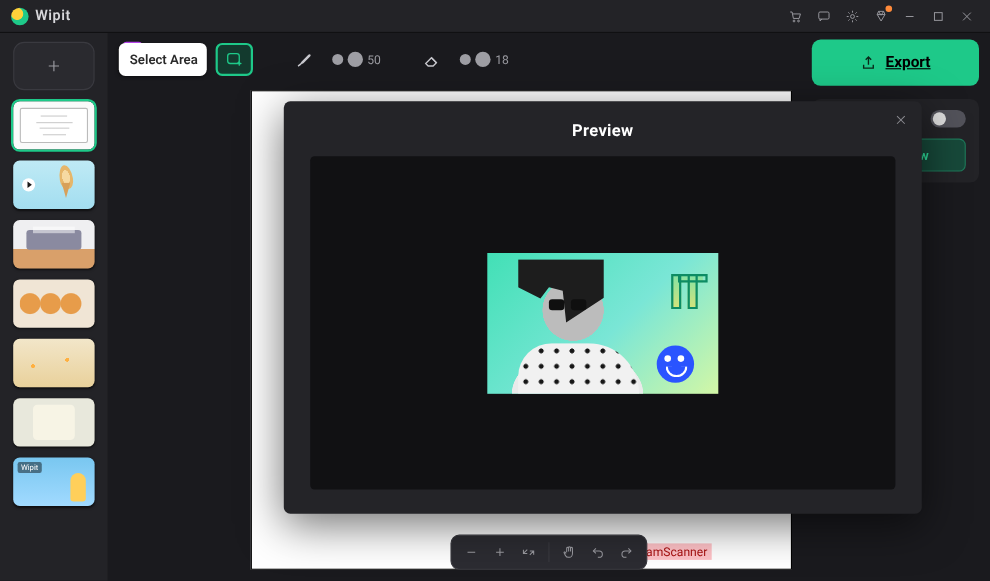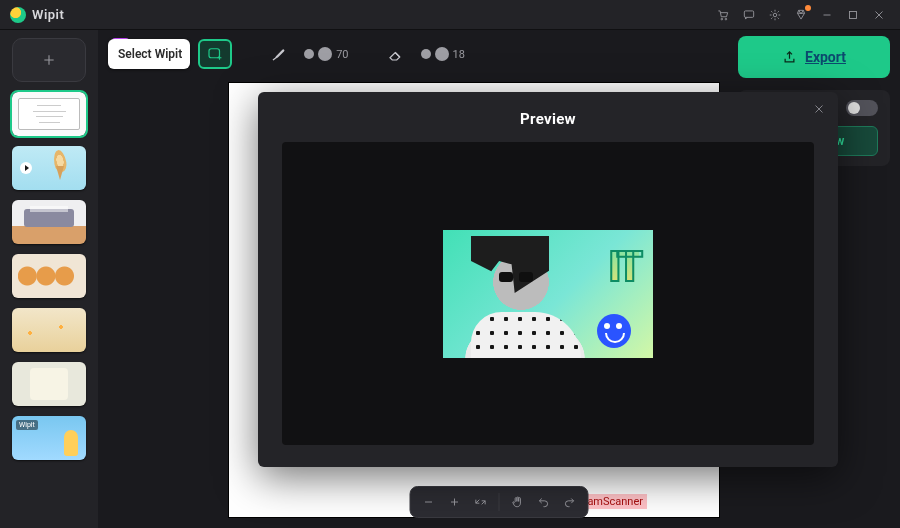--- a/index.html
+++ b/index.html
@@ -107,21 +107,21 @@
   .mini-slider .dot.big{width:14px;height:14px}
   .mini-slider .val{font-size:11px;color:var(--text-dim)}
   .toolbar-spacer{flex:1}
 
   
   .rightpanel{
     position:absolute;right:10px;top:6px;width:152px;z-index:2;
     display:flex;flex-direction:column;gap:12px;
   }
   .export-btn{
-    height:42px;background:var(--accent);color:#0c4a6e;border-radius:8px;
+    height:42px;background:var(--accent);color:#000000;border-radius:8px;
     display:flex;align-items:center;justify-content:center;gap:8px;font-weight:700;font-size:14px;text-decoration:underline;
   }
   .export-btn svg{width:15px;height:15px;stroke:#0a2a1a;fill:none;stroke-width:2}
   .rp-block{background:var(--bg1);border-radius:8px;padding:10px 12px;display:flex;flex-direction:column;gap:10px}
   .wm-row{display:flex;align-items:center;justify-content:space-between}
   .wm-label-wrap{display:flex;align-items:center;gap:2px}
   .info-sup{font-size:9px;color:var(--text-dim);border:1px solid var(--text-dim);border-radius:50%;width:10px;height:10px;display:inline-flex;align-items:center;justify-content:center;line-height:1;transform:translateY(-4px)}
   .toggle{width:32px;height:16px;background:#52525a;border-radius:8px;position:relative}
   .toggle::after{content:"";position:absolute;left:2px;top:2px;width:12px;height:12px;border-radius:50%;background:#ddd}
   .preview-pill{
@@ -261,38 +261,38 @@
     <div class="thumb th7">
         <span class="tag">Wipit</span>
       </div>
   </div>
 
   <div class="main">
 
     <div class="toolbar">
       <span class="tag-ai">AI</span>
       <div class="tool-capsule">
-        <span class="lbl">Select Wipit</span>
+        <span class="lbl">Select Area</span>
       </div>
       <div class="tool-box active">
         <svg viewBox="0 0 24 24">
             <rect x="4" y="5" width="14" height="12" rx="3"></rect>
             <path d="M18 15v4M16 17h4" stroke-linecap="round"></path>
           </svg>
       </div>
       <div style="width:14px"></div>
       <div class="tool-box">
         <svg viewBox="0 0 24 24">
             <path d="M4 20c3-1 4-3 5-5l8-8c1-1 2 0 1 1l-8 8c-2 1-4 2-6 4z"></path>
           </svg>
       </div>
       <div class="mini-slider">
         <div class="dot"></div>
           <div class="dot big"></div>
-        <span class="val">70</span>
+        <span class="val">50</span>
       </div>
       <div style="width:14px"></div>
       <div class="tool-box">
         <svg viewBox="0 0 24 24">
             <path d="M4 17l7-7 6 6-4 4H7z"></path>
             <path d="M11 10l6 6"></path>
           </svg>
       </div>
       <div class="mini-slider">
         <div class="dot"></div>

